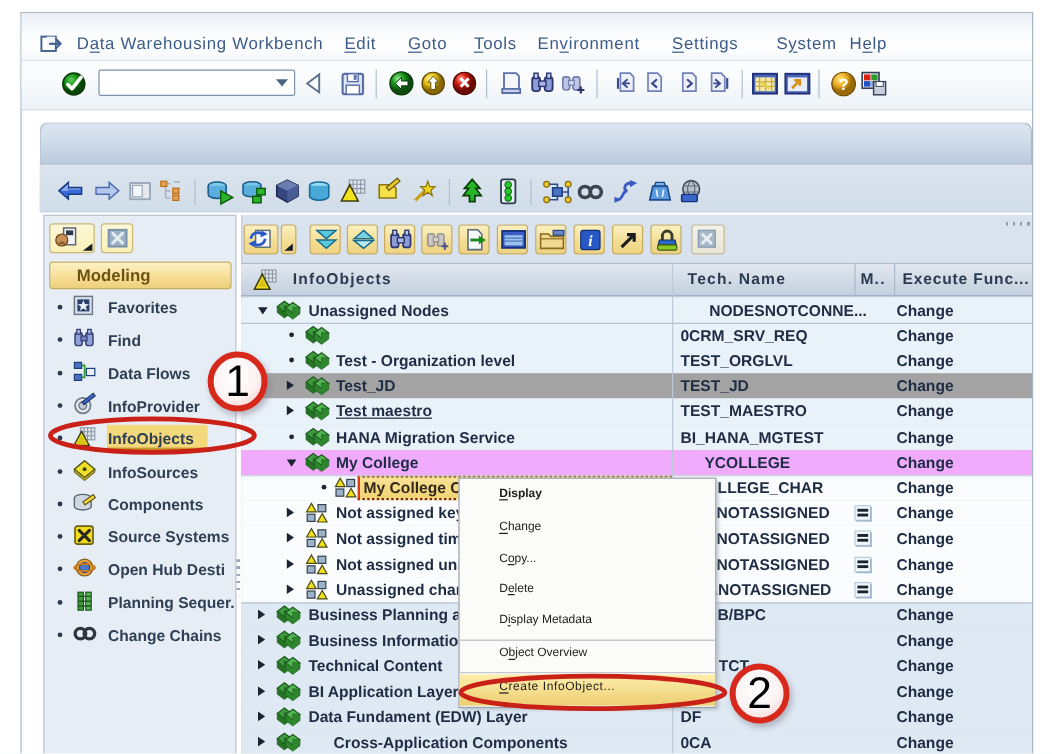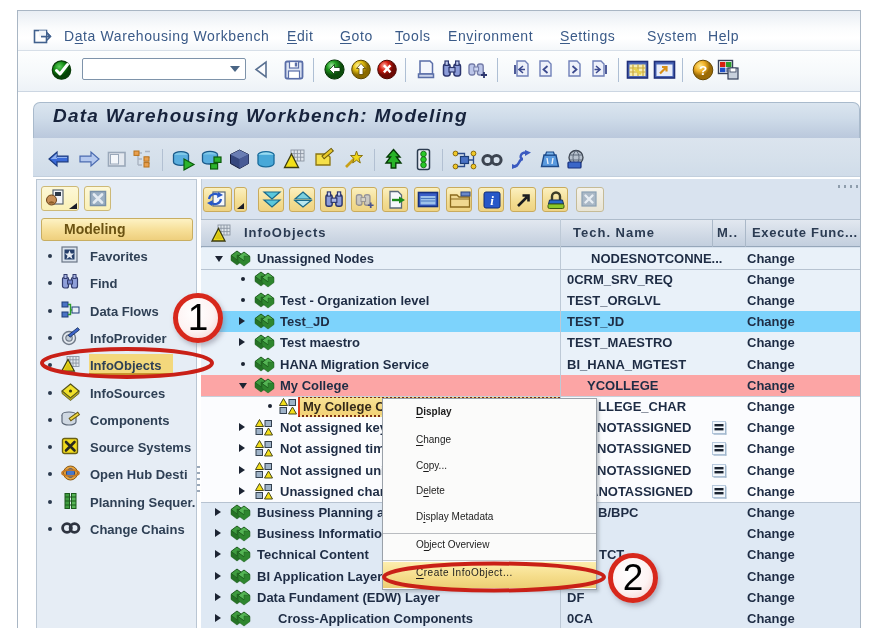--- a/index.html
+++ b/index.html
@@ -58,21 +58,20 @@
 svg { position:absolute; overflow:visible; }
 .u { text-decoration:underline; text-underline-offset:2px; }
 </style>
 </head>
 <body>
 <div id="c">
   <div class="abs" id="win"></div>
   <div class="abs" id="menubar"></div>
   <div class="abs" id="toolbar"></div>
   <div class="abs" id="titlebar"></div>
-  <div class="abs" id="titletext">Data Warehousing Workbench: Modeling</div>
   <div class="abs" id="apptoolbar"></div>
   <div class="abs" id="lpanel"></div>
   <div class="abs" id="rpanel"></div>
 
   <div class="mtext" style="left:64px;">D<span class="u">a</span>ta Warehousing Workbench</div>
   <div class="mtext" style="left:287px;"><span class="u">E</span>dit</div>
   <div class="mtext" style="left:340px;"><span class="u">G</span>oto</div>
   <div class="mtext" style="left:395px;"><span class="u">T</span>ools</div>
   <div class="mtext" style="left:448px;">En<span class="u">v</span>ironment</div>
   <div class="mtext" style="left:560px;"><span class="u">S</span>ettings</div>
@@ -114,57 +113,57 @@
 <svg class="abs" style="left:54px;top:2px;" width="20" height="16" viewBox="0 0 20 16">
 <polygon points="6,1 12,5.5 6,10 0,5.5" fill="#3f9c3f" stroke="#1c5a1c" stroke-width="1"></polygon>
 <polygon points="6,5 6,10 0,5.5 0,10.5 6,15 12,10.5 12,5.5" fill="#267326" stroke="#1c5a1c" stroke-width="0.5"></polygon>
 <polygon points="13,2 19,6.5 13,11 7,6.5" fill="#54b554" stroke="#1c5a1c" stroke-width="1"></polygon>
 <polygon points="13,6 13,11 7,6.5 7,11.5 13,16 19,11.5 19,6.5" fill="#2e862e" stroke="#1c5a1c" stroke-width="0.5"></polygon>
 </svg>
 <div class="rtext" style="left:79px;">Test - Organization level</div>
 <div class="rtext" style="left:366px;">TEST_ORGLVL</div>
 <div class="rtext" style="left:546px;">Change</div>
 </div>
-<div class="rrow" style="top:311px;height:21px;background:#7dd3fc;">
+<div class="rrow" style="top:311px;height:21px;background:#a3a3a3;">
 <div class="exp expc" style="left:38px;top:6px;"></div>
 <svg class="abs" style="left:54px;top:2px;" width="20" height="16" viewBox="0 0 20 16">
 <polygon points="6,1 12,5.5 6,10 0,5.5" fill="#3f9c3f" stroke="#1c5a1c" stroke-width="1"></polygon>
 <polygon points="6,5 6,10 0,5.5 0,10.5 6,15 12,10.5 12,5.5" fill="#267326" stroke="#1c5a1c" stroke-width="0.5"></polygon>
 <polygon points="13,2 19,6.5 13,11 7,6.5" fill="#54b554" stroke="#1c5a1c" stroke-width="1"></polygon>
 <polygon points="13,6 13,11 7,6.5 7,11.5 13,16 19,11.5 19,6.5" fill="#2e862e" stroke="#1c5a1c" stroke-width="0.5"></polygon>
 </svg>
 <div class="rtext" style="left:79px;">Test_JD</div>
 <div class="rtext" style="left:366px;">TEST_JD</div>
 <div class="rtext" style="left:546px;">Change</div>
 </div>
 <div class="rrow" style="top:332px;height:22px;background:#e9f1f9;">
 <div class="exp expc" style="left:38px;top:6px;"></div>
 <svg class="abs" style="left:54px;top:2px;" width="20" height="16" viewBox="0 0 20 16">
 <polygon points="6,1 12,5.5 6,10 0,5.5" fill="#3f9c3f" stroke="#1c5a1c" stroke-width="1"></polygon>
 <polygon points="6,5 6,10 0,5.5 0,10.5 6,15 12,10.5 12,5.5" fill="#267326" stroke="#1c5a1c" stroke-width="0.5"></polygon>
 <polygon points="13,2 19,6.5 13,11 7,6.5" fill="#54b554" stroke="#1c5a1c" stroke-width="1"></polygon>
 <polygon points="13,6 13,11 7,6.5 7,11.5 13,16 19,11.5 19,6.5" fill="#2e862e" stroke="#1c5a1c" stroke-width="0.5"></polygon>
 </svg>
-<div class="rtext" style="left:79px;">Test maestro</div>
+<div class="rtext" style="left:79px;text-decoration:underline;">Test maestro</div>
 <div class="rtext" style="left:366px;">TEST_MAESTRO</div>
 <div class="rtext" style="left:546px;">Change</div>
 </div>
 <div class="rrow" style="top:354px;height:21px;background:#e9f1f9;">
 <div class="bul" style="left:40px;top:8px;"></div>
 <svg class="abs" style="left:54px;top:2px;" width="20" height="16" viewBox="0 0 20 16">
 <polygon points="6,1 12,5.5 6,10 0,5.5" fill="#3f9c3f" stroke="#1c5a1c" stroke-width="1"></polygon>
 <polygon points="6,5 6,10 0,5.5 0,10.5 6,15 12,10.5 12,5.5" fill="#267326" stroke="#1c5a1c" stroke-width="0.5"></polygon>
 <polygon points="13,2 19,6.5 13,11 7,6.5" fill="#54b554" stroke="#1c5a1c" stroke-width="1"></polygon>
 <polygon points="13,6 13,11 7,6.5 7,11.5 13,16 19,11.5 19,6.5" fill="#2e862e" stroke="#1c5a1c" stroke-width="0.5"></polygon>
 </svg>
 <div class="rtext" style="left:79px;">HANA Migration Service</div>
 <div class="rtext" style="left:366px;">BI_HANA_MGTEST</div>
 <div class="rtext" style="left:546px;">Change</div>
 </div>
-<div class="rrow" style="top:375px;height:21px;background:#fca5a5;">
+<div class="rrow" style="top:375px;height:21px;background:#f0abfc;">
 <div class="exp expo" style="left:38px;top:8px;"></div>
 <svg class="abs" style="left:54px;top:2px;" width="20" height="16" viewBox="0 0 20 16">
 <polygon points="6,1 12,5.5 6,10 0,5.5" fill="#3f9c3f" stroke="#1c5a1c" stroke-width="1"></polygon>
 <polygon points="6,5 6,10 0,5.5 0,10.5 6,15 12,10.5 12,5.5" fill="#267326" stroke="#1c5a1c" stroke-width="0.5"></polygon>
 <polygon points="13,2 19,6.5 13,11 7,6.5" fill="#54b554" stroke="#1c5a1c" stroke-width="1"></polygon>
 <polygon points="13,6 13,11 7,6.5 7,11.5 13,16 19,11.5 19,6.5" fill="#2e862e" stroke="#1c5a1c" stroke-width="0.5"></polygon>
 </svg>
 <div class="rtext" style="left:79px;">My College</div>
 <div class="rtext" style="left:386px;">YCOLLEGE</div>
 <div class="rtext" style="left:546px;">Change</div>

